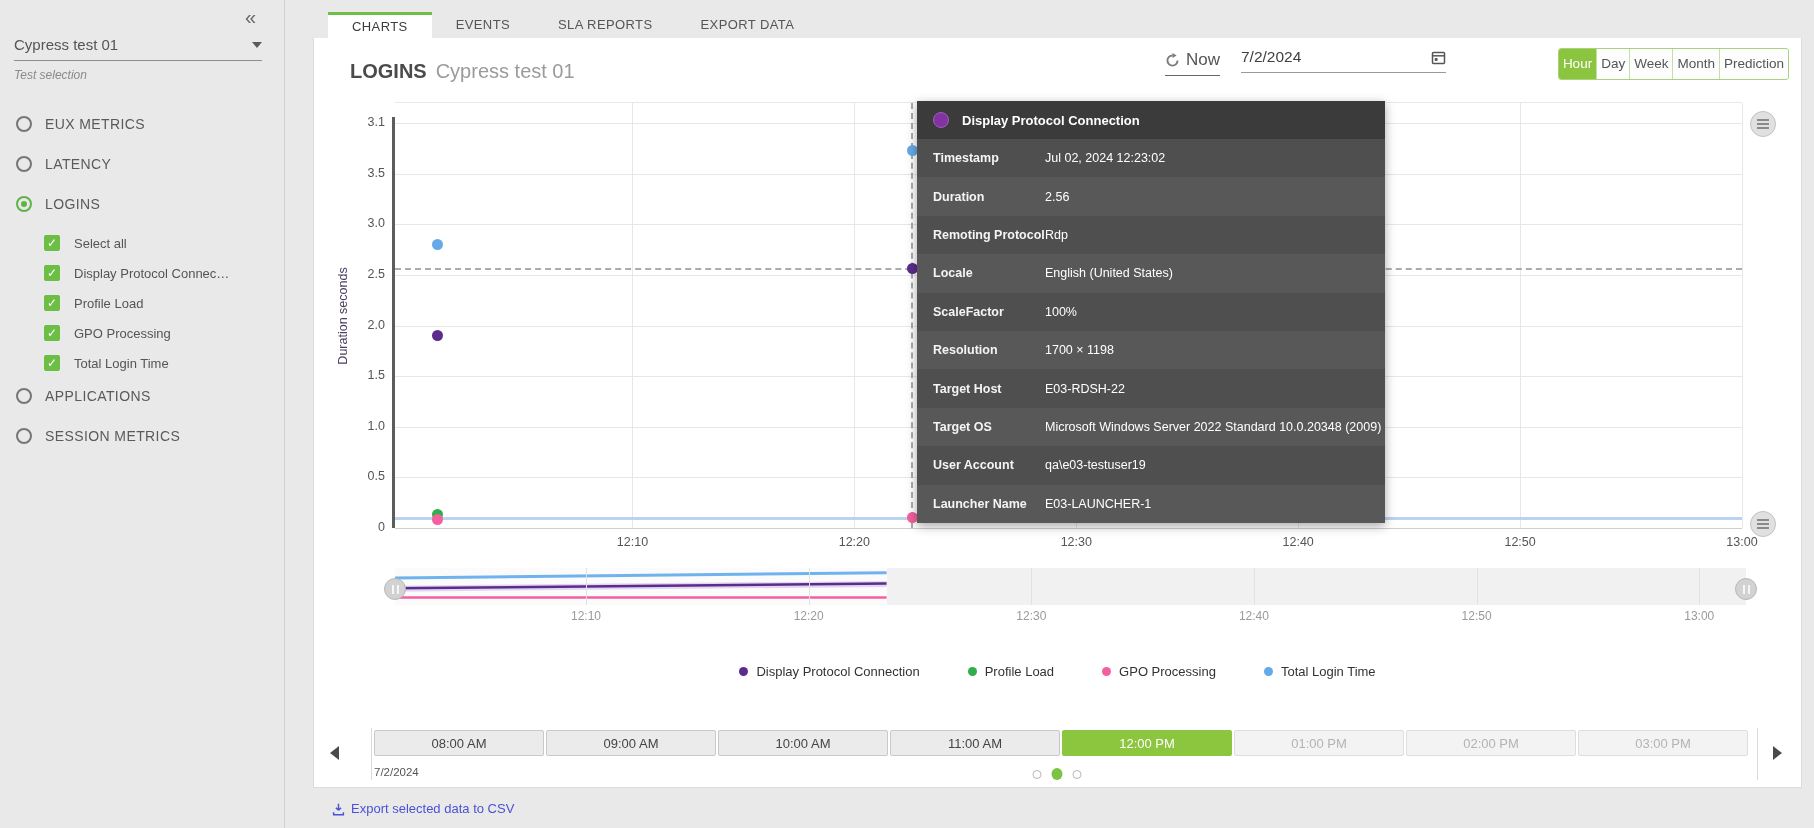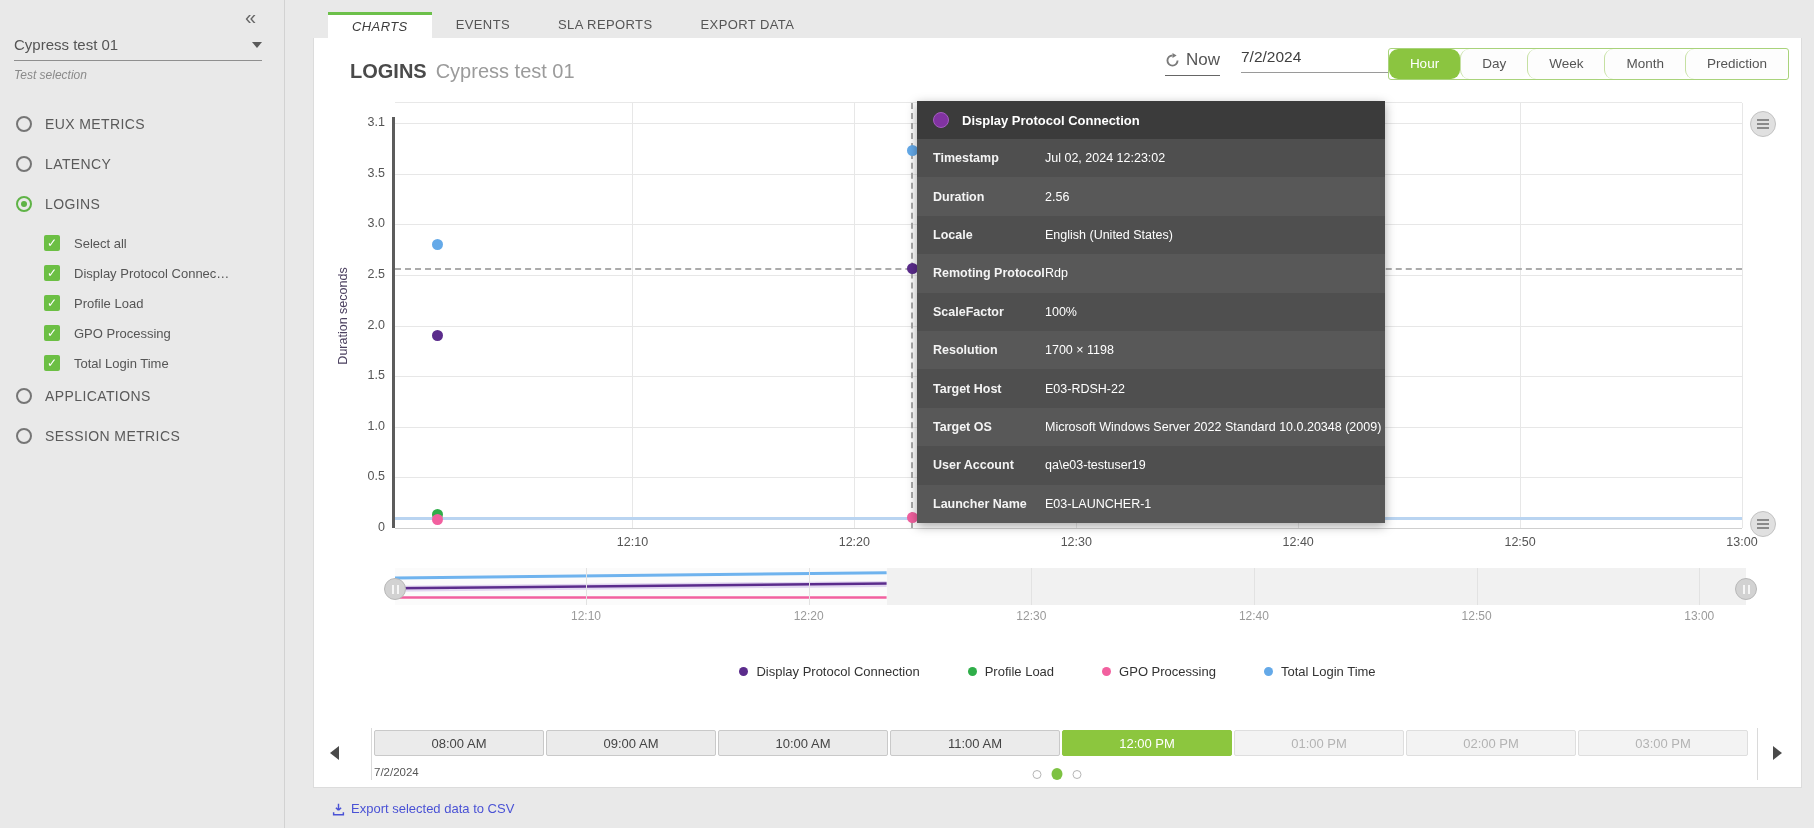--- a/index.html
+++ b/index.html
@@ -17,31 +17,31 @@
   .radio{width:16px;height:16px;border:2px solid #757575;border-radius:50%;box-sizing:border-box;position:relative;flex:none;background:#e9e9e9;}
   .radio.on{border-color:#5fb346;}
   .radio.on .radio-dot{position:absolute;left:3px;top:3px;width:6px;height:6px;border-radius:50%;background:#5fb346;}
   .metrics{margin:6px 0 14px 28px;}
   .metric{display:flex;align-items:center;gap:14px;height:18px;margin-bottom:12px;font-size:13px;color:#555;cursor:pointer;}
   .cb{width:16px;height:16px;background:#6cbf44;border-radius:2px;color:#fff;font-size:12px;line-height:16px;text-align:center;flex:none;}
 
   
   .tabs{position:absolute;left:328px;top:12px;display:flex;z-index:2;}
   .tab{padding:0 24px;height:26px;line-height:26px;font-size:13px;color:#555;letter-spacing:.4px;cursor:pointer;box-sizing:border-box;}
-  .tab.active{background:#fff;border-top:3px solid #6cc04a;line-height:23px;color:#3c3c3c;font-style:italic;}
+  .tab.active{background:#fff;border-top:3px solid #6cc04a;line-height:23px;color:#3c3c3c;}
 
   
   .card{position:absolute;left:313px;top:38px;width:1489px;height:750px;background:#fff;border:1px solid #dcdcdc;border-top:none;box-sizing:border-box;}
   .title-row{position:absolute;left:36px;top:22px;font-size:20px;}
   .title-main{font-weight:bold;color:#4a4a4a;}
   .title-sub{color:#9b9b9b;margin-left:9px;}
   .now-btn{position:absolute;left:851px;top:12px;display:flex;align-items:center;gap:6px;font-size:17px;color:#555;border-bottom:1px solid #666;padding-bottom:5px;cursor:pointer;}
   .date-field{position:absolute;left:927px;top:10px;width:205px;border-bottom:1px solid #9a9a9a;padding-bottom:6px;font-size:15.5px;color:#3f3f3f;display:flex;justify-content:space-between;align-items:center;cursor:text;}
   .range-group{position:absolute;right:12px;top:10px;display:flex;border:1px solid #a9d37b;border-radius:3px;overflow:hidden;height:30px;background:#fff;}
-  .range-btn{padding:0 21px;line-height:30px;font-size:13.5px;color:#555;background:#fdfdfd;border-left:1px solid #c5e0a2;cursor:pointer;border-radius:9px;}
+  .range-btn{padding:0 4px;line-height:30px;font-size:13.5px;color:#555;background:#fdfdfd;border-left:1px solid #c5e0a2;cursor:pointer;}
   .range-btn:first-child{border-left:none;}
   .range-btn.active{background:#8bc540;border-color:#8bc540;color:#fff;}
 
   
   .plot{position:absolute;left:81px;top:64px;width:1347px;height:425px;border-top:1px solid #e8e8e8;}
   .yaxis-bar{position:absolute;left:-3px;top:14px;width:3px;height:411px;background:#5c5c5c;}
   .hgrid{position:absolute;left:0;width:1347px;height:1px;background:#e7e7e7;}
   .hgrid.zero{background:#cfcfcf;}
   .vgrid{position:absolute;top:0;height:425px;width:1px;background:#e7e7e7;}
   .ytick{position:absolute;left:-48px;width:38px;text-align:right;font-size:12.5px;color:#555;}
@@ -344,28 +344,28 @@
     <div id="tt-rows">
         <div class="tt-row">
           <span class="tt-label">Timestamp</span>
           <span class="tt-value">Jul 02, 2024 12:23:02</span>
         </div>
         <div class="tt-row">
           <span class="tt-label">Duration</span>
           <span class="tt-value">2.56</span>
         </div>
         <div class="tt-row">
+          <span class="tt-label">Remoting Protocol</span>
+          <span class="tt-value">Rdp</span>
+        </div>
+        <div class="tt-row">
           <span class="tt-label">Locale</span>
           <span class="tt-value">English (United States)</span>
         </div>
         <div class="tt-row">
-          <span class="tt-label">Remoting Protocol</span>
-          <span class="tt-value">Rdp</span>
-        </div>
-        <div class="tt-row">
           <span class="tt-label">ScaleFactor</span>
           <span class="tt-value">100%</span>
         </div>
         <div class="tt-row">
           <span class="tt-label">Resolution</span>
           <span class="tt-value">1700 × 1198</span>
         </div>
         <div class="tt-row">
           <span class="tt-label">Target Host</span>
           <span class="tt-value">E03-RDSH-22</span>

